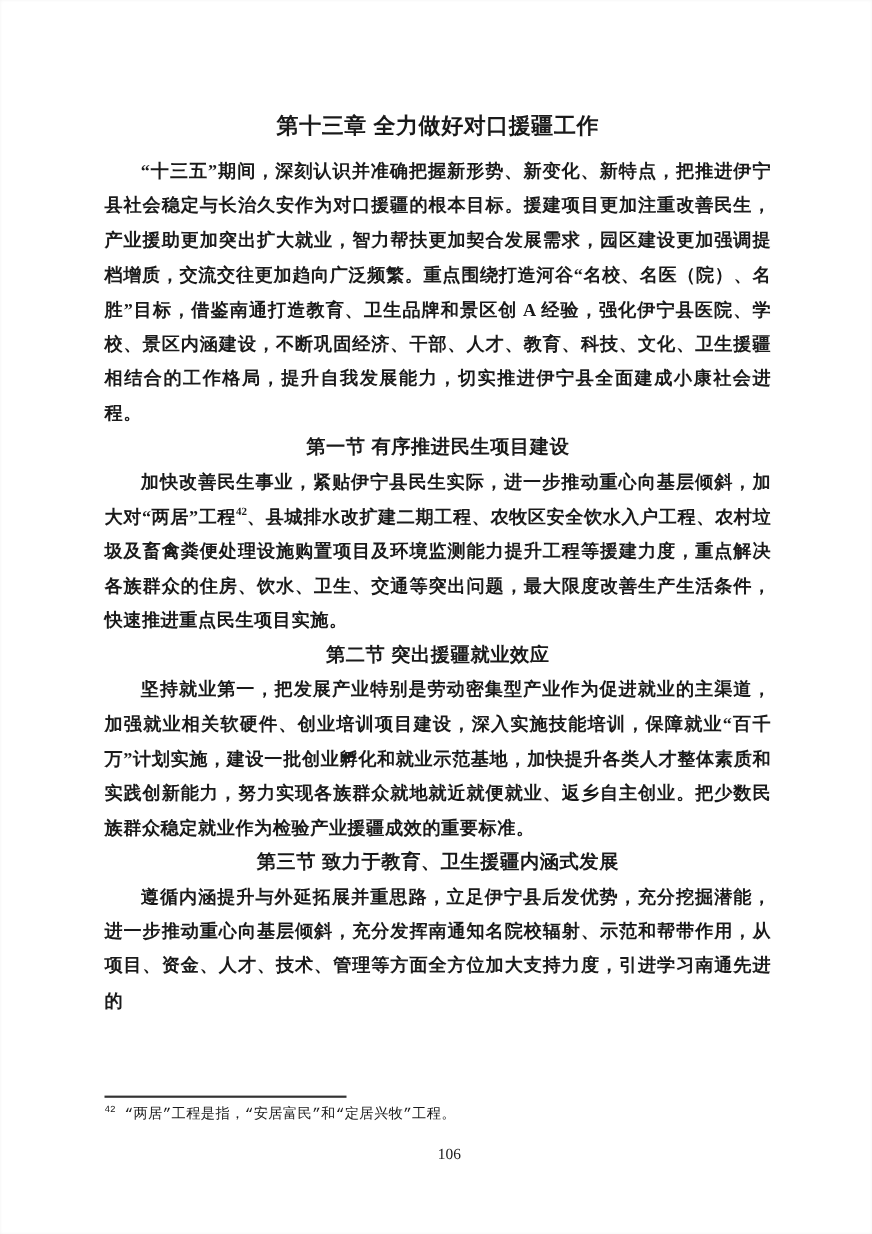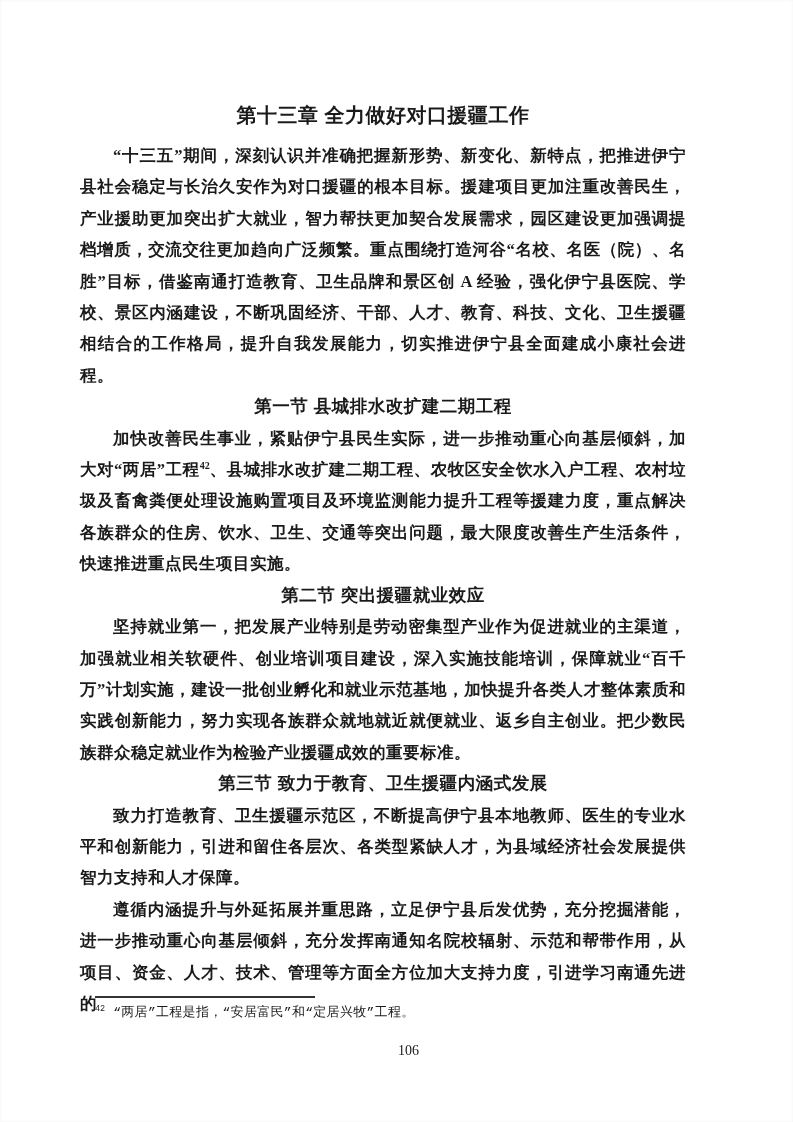--- a/index.html
+++ b/index.html
@@ -13,21 +13,21 @@
     height: 1122px;
     background: #ffffff;
     color: #1a1a1a;
     font-family: "Liberation Serif", "DejaVu Serif", serif;
     overflow: hidden;
     box-shadow: inset 0 0 3px rgba(0,0,0,0.06);
   }
   .content {
     position: absolute;
     top: 0;
-    left: 80px;
+    left: 95px;
     width: 606px;
   }
   h1.chapter-title {
     margin: 100px 0 10px 0;
     font-family: "Liberation Sans", "DejaVu Sans", sans-serif;
     font-weight: bold;
     font-size: 20px;
     line-height: 30px;
     text-align: center;
     letter-spacing: 0.5px;
@@ -94,31 +94,30 @@
 <body>
 
 <div class="page">
 
   <div class="content">
 
     <h1 class="chapter-title">第十三章 全力做好对口援疆工作</h1>
 
     <p class="body-para">“十三五”期间，深刻认识并准确把握新形势、新变化、新特点，把推进伊宁县社会稳定与长治久安作为对口援疆的根本目标。援建项目更加注重改善民生，产业援助更加突出扩大就业，智力帮扶更加契合发展需求，园区建设更加强调提档增质，交流交往更加趋向广泛频繁。重点围绕打造河谷“名校、名医（院）、名胜”目标，借鉴南通打造教育、卫生品牌和景区创 A 经验，强化伊宁县医院、学校、景区内涵建设，不断巩固经济、干部、人才、教育、科技、文化、卫生援疆相结合的工作格局，提升自我发展能力，切实推进伊宁县全面建成小康社会进程。</p>
 
-    <h2 class="section-heading">第一节 县城排水改扩建二期工程</h2>
+    <h2 class="section-heading">第一节 有序推进民生项目建设</h2>
 
     <p class="body-para"><span>加快改善民生事业，紧贴伊宁县民生实际，进一步推动重心向基层倾斜，加大对“两居”工程</span><sup class="fn-ref">42</sup><span>、县城排水改扩建二期工程、农牧区安全饮水入户工程、农村垃圾及畜禽粪便处理设施购置项目及环境监测能力提升工程等援建力度，重点解决各族群众的住房、饮水、卫生、交通等突出问题，最大限度改善生产生活条件，快速推进重点民生项目实施。</span></p>
 
     <h2 class="section-heading">第二节 突出援疆就业效应</h2>
 
     <p class="body-para">坚持就业第一，把发展产业特别是劳动密集型产业作为促进就业的主渠道，加强就业相关软硬件、创业培训项目建设，深入实施技能培训，保障就业“百千万”计划实施，建设一批创业孵化和就业示范基地，加快提升各类人才整体素质和实践创新能力，努力实现各族群众就地就近就便就业、返乡自主创业。把少数民族群众稳定就业作为检验产业援疆成效的重要标准。</p>
 
     <h2 class="section-heading">第三节 致力于教育、卫生援疆内涵式发展</h2>
 
-    <p class="body-para">致力打造教育、卫生援疆示范区，不断提高伊宁县本地教师、医生的专业水平和创新能力，引进和留住各层次、各类型紧缺人才，为县域经济社会发展提供智力支持和人才保障。</p>
 
     <p class="body-para">遵循内涵提升与外延拓展并重思路，立足伊宁县后发优势，充分挖掘潜能，进一步推动重心向基层倾斜，充分发挥南通知名院校辐射、示范和帮带作用，从项目、资金、人才、技术、管理等方面全方位加大支持力度，引进学习南通先进的</p>
 
   </div>
 
   <div class="footnote-area">
     <div class="footnote-rule"></div>
     <p class="footnote-text"><sup class="fn-ref">42</sup><span>“两居”工程是指，“安居富民”和“定居兴牧”工程。</span></p>
   </div>
 

